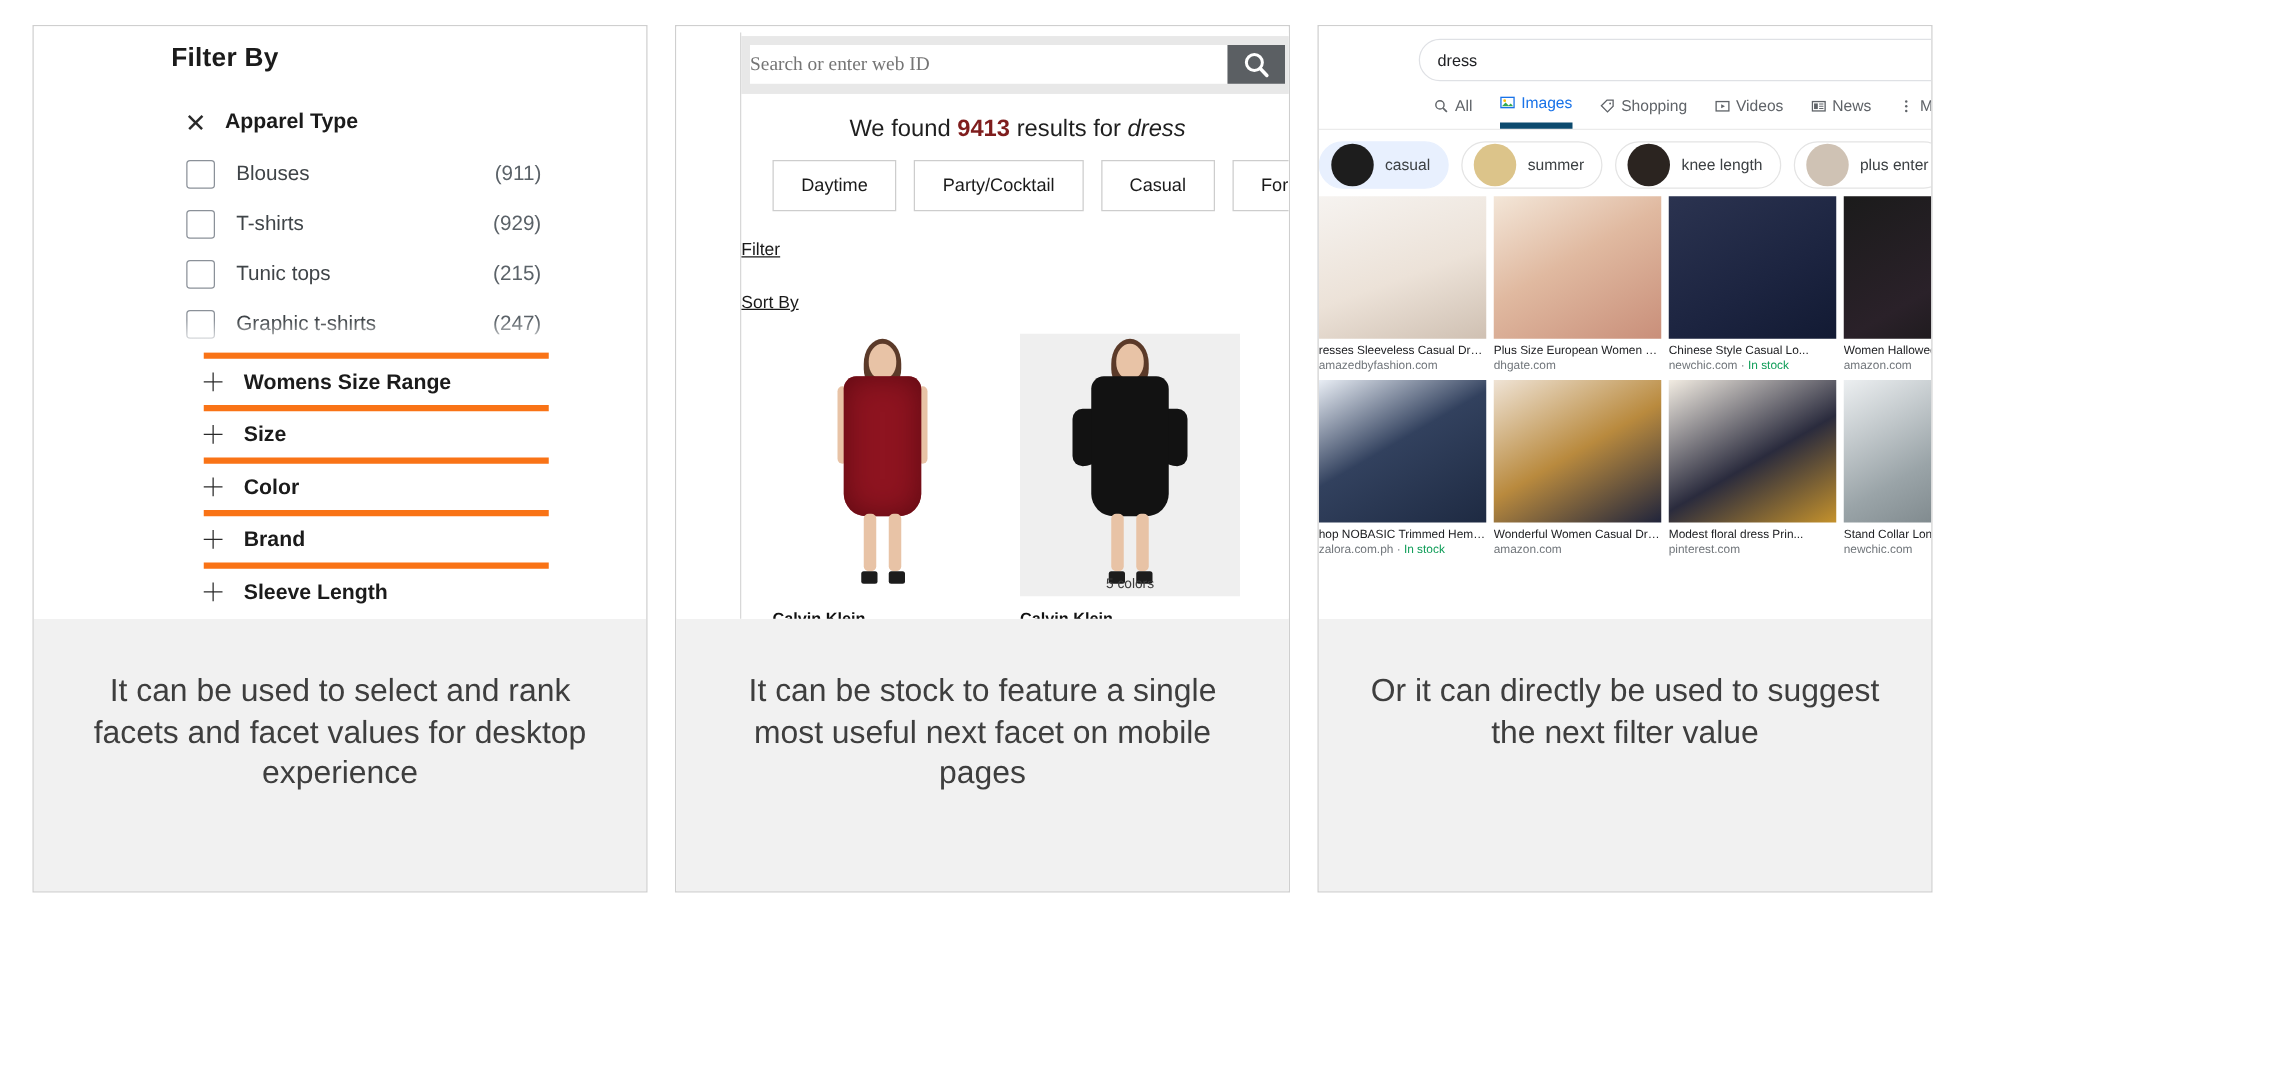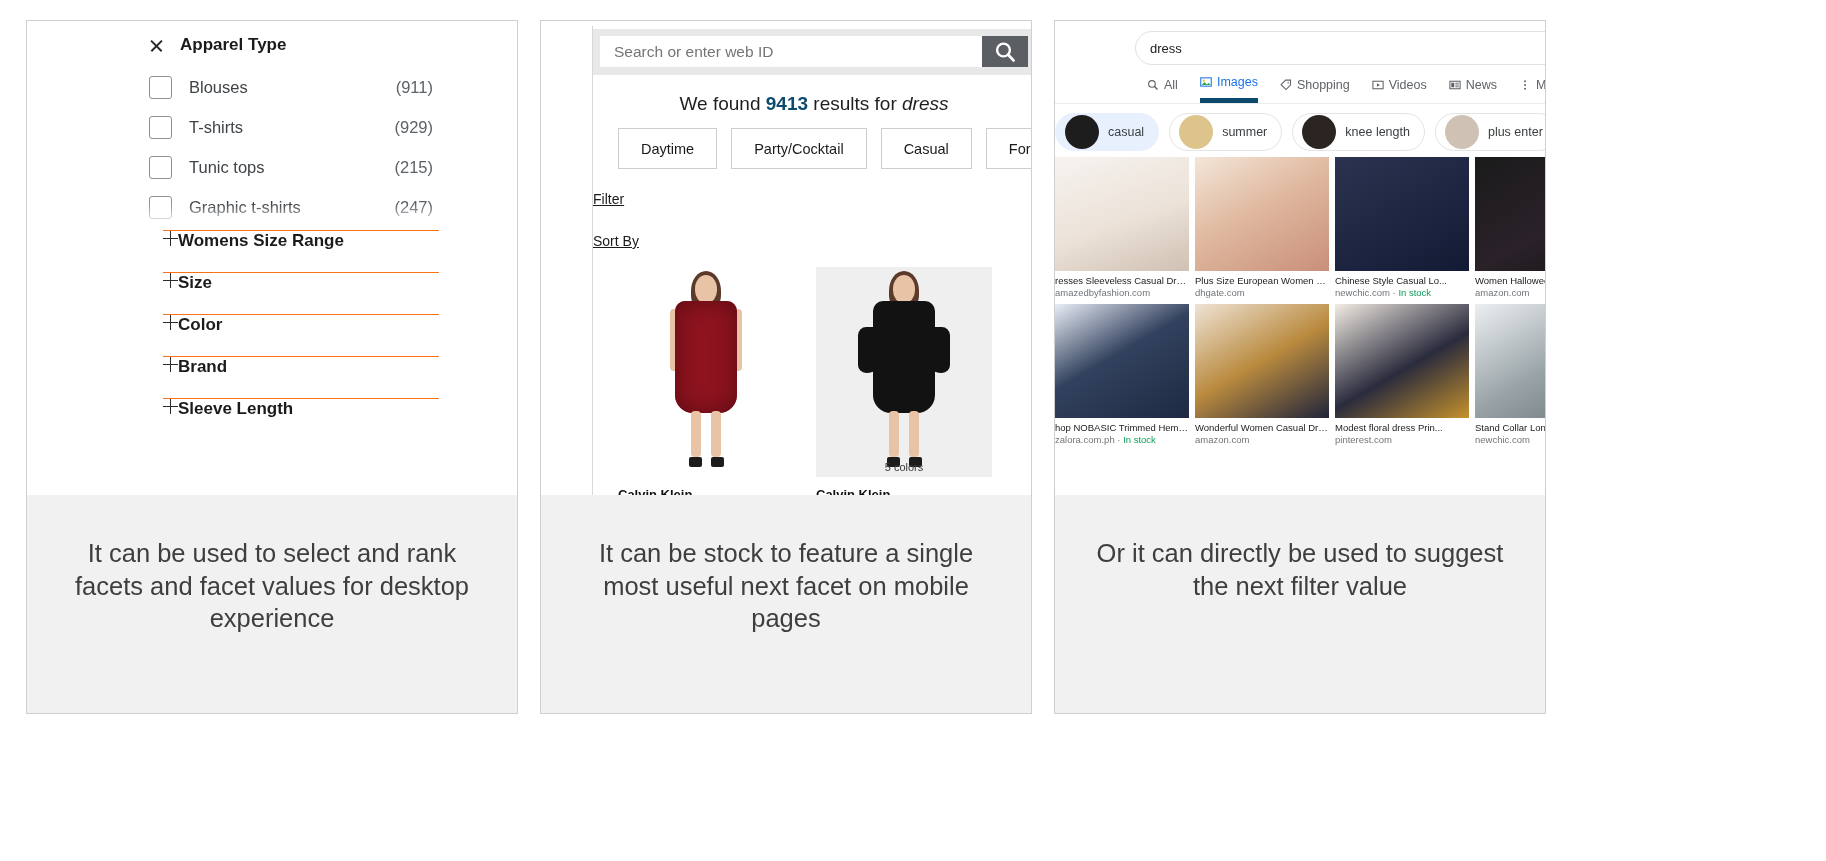--- a/index.html
+++ b/index.html
@@ -89,23 +89,23 @@
     width: 23px; height: 23px; border: 1.4px solid #8b9199;
     border-radius: 3px; background: #fff; flex: 0 0 auto;
   }
   .fv-label { margin-left: 17px; font-size: 16.5px; color: #3f4448; }
   .fv-count { margin-left: auto; font-size: 16.5px; color: #5b6268; }
 
   .facet-collapsed {
     margin: 0 78px 0 136px;
   }
   .fc-row {
-    display: flex; gap: 0;
+    display: flex; align-items: center; gap: 17px;
     height: 42px;
-    border-top: 1px solid #f97316;
+    border-top: 5px solid #f97316;
   }
   .plusicon { width: 15px; height: 15px; position: relative; display:inline-block; }
   .plusicon:before, .plusicon:after {
     content:""; position:absolute; background:#2a2a2a;
   }
   .plusicon:before { left:0; top:6.7px; width:15px; height:1.7px; }
   .plusicon:after  { top:0; left:6.7px; height:15px; width:1.7px; }
   .fc-row .lbl { font-size: 17px; font-weight: 700; color: #1b1b1b; }
 
   
@@ -117,32 +117,32 @@
     height: 474px;
     overflow: hidden;
   }
   .mob-searchbar {
     display: flex; margin: 3px 0 0 0; padding: 0;
     border: 7px solid #e8e8e8; border-bottom-width: 8px;
     height: 46px; background:#e8e8e8;
   }
   .mob-searchbar input {
     flex: 1; border: none; outline: none; background: #fff;
-    font-size: 15.5px; color: #7b7b7b; padding-left: 14px;
-    font-family: Liberation Sans, sans-serif;
+    font-size: 15.5px; color: #7b7b7b; padding-left: 0;
+    font-family: Liberation Serif, serif;
   }
   .mob-searchbtn {
     width: 46px; background: #5b5f63; display:flex; align-items:center; justify-content:center;
     cursor: pointer;
   }
   .mob-result-line {
     text-align: center; font-size: 19px; color: #1f1f1f;
     margin-top: 18px;
   }
-  .mob-result-line .count { color: #0c4a6e; font-weight: 700; text-align: center; }
+  .mob-result-line .count { color: #7f1d1d; font-weight: 700; text-align: center; }
   .mob-result-line .q { font-style: italic; }
   .mob-narrow-title {
     font-size: 14.5px; font-weight: 700; color: #111;
     margin: 18px 0 0 25px;
   }
   .mob-chips {
     display: flex; gap: 14px; margin: 13px 0 0 25px; white-space: nowrap;
   }
   .chip {
     border: 1px solid #cdcdcd; background:#fff;
@@ -230,20 +230,21 @@
   .g-card .src .stock { color: #0f9d58; }
 </style>
 </head>
 <body>
 
 <div class="board">
 
   <section class="panel">
     <div class="panel-media">
       <div class="facet-wrap">
+        <div class="facet-title">Filter By</div>
 
         <div class="facet-open-head">
           <span class="xicon"></span>
           <span class="lbl">Apparel Type</span>
         </div>
 
         <div class="facet-values">
           <div class="fv-row">
             <span class="cb"></span>
             <span class="fv-label">Blouses</span>

